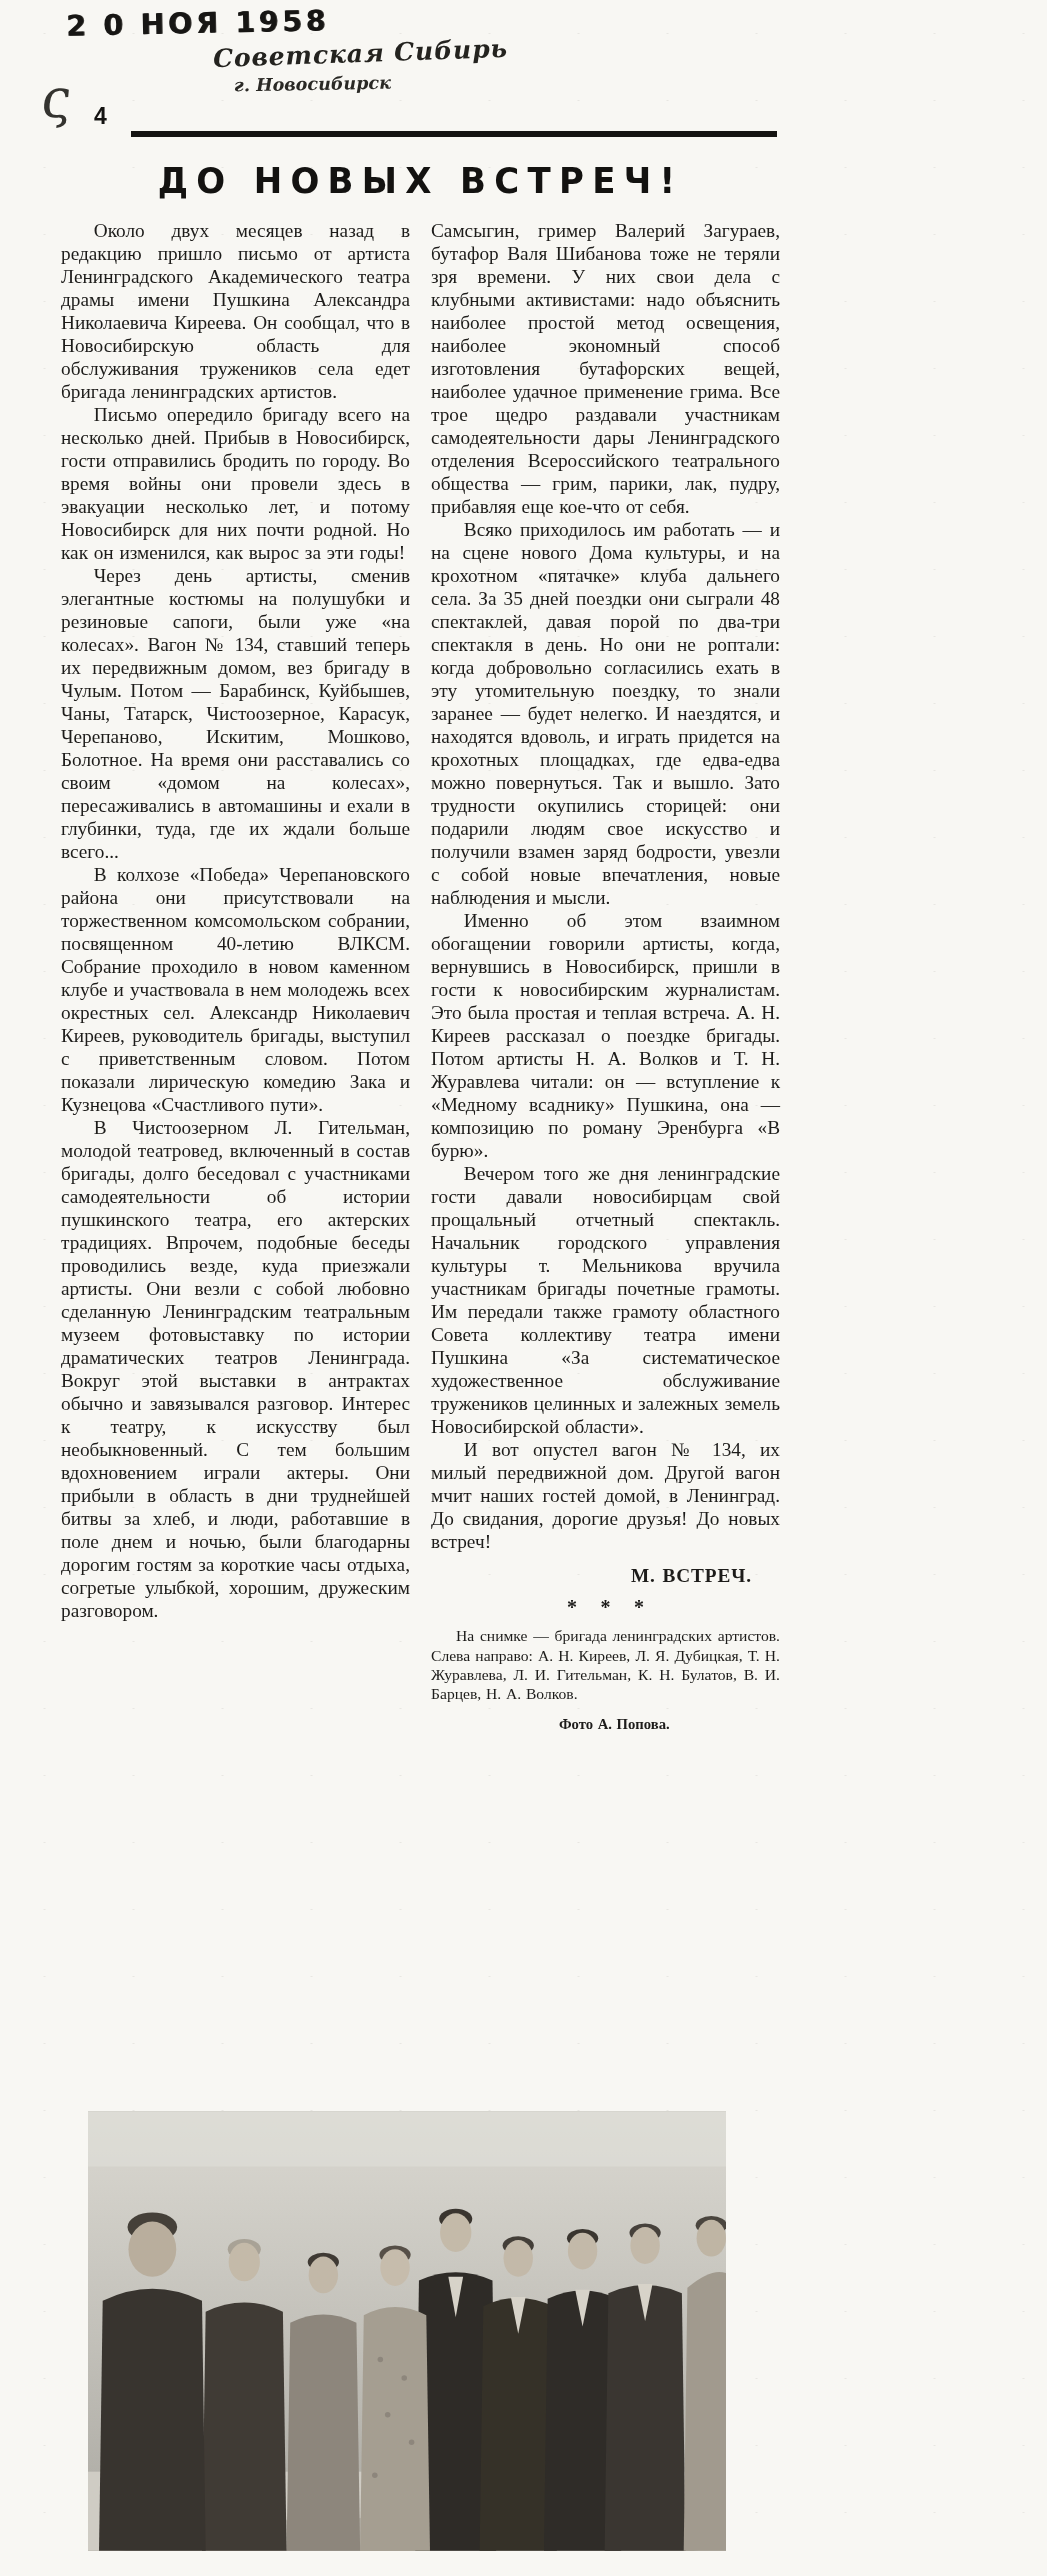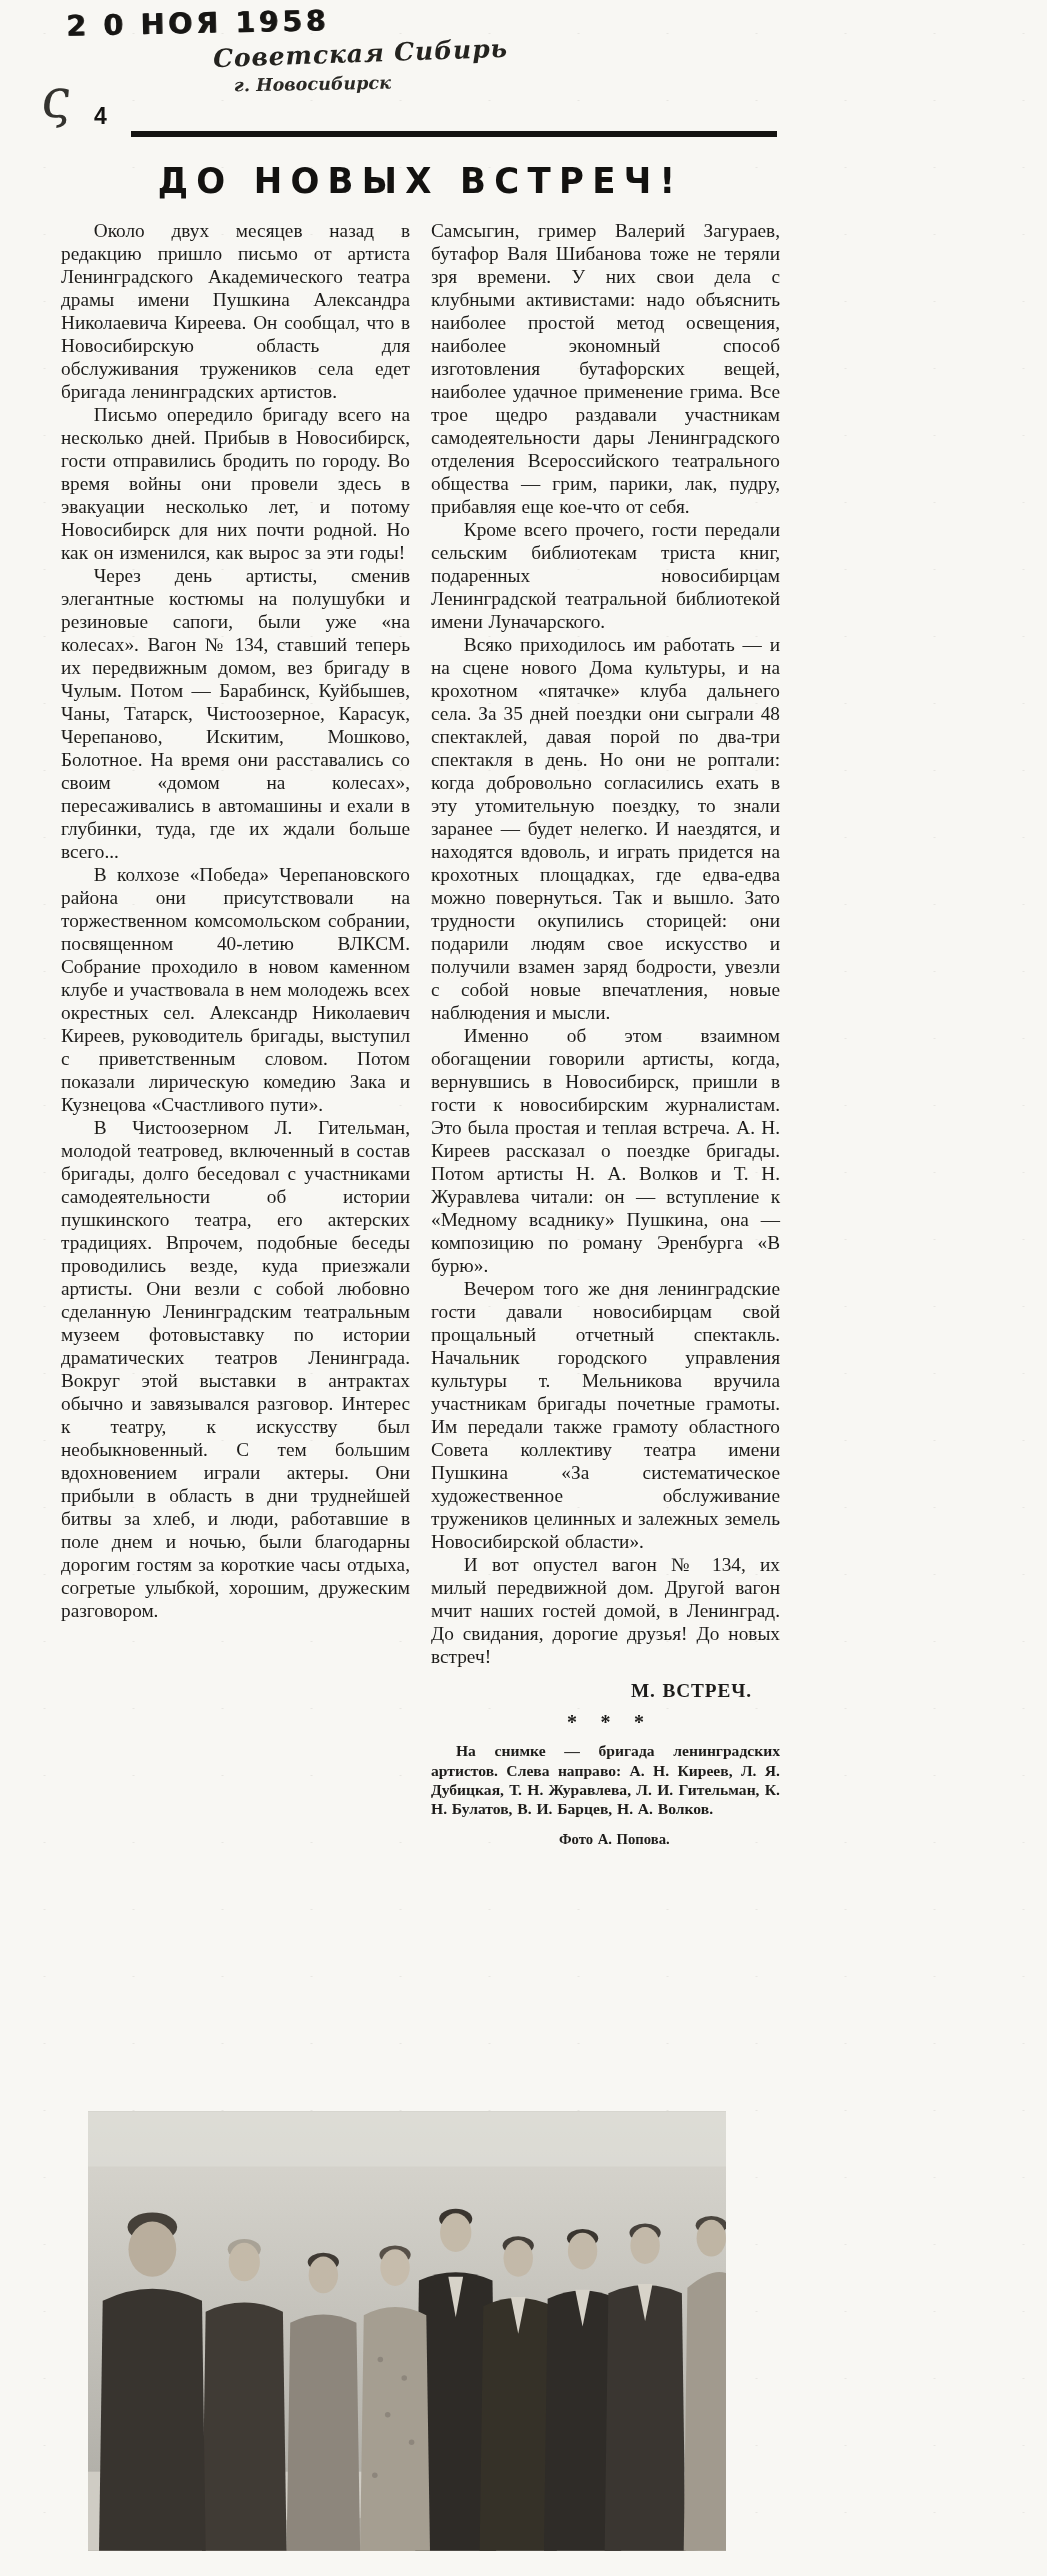--- a/index.html
+++ b/index.html
@@ -71,21 +71,21 @@
   p.sig {
     text-align:right; font-weight:bold; text-indent:0;
     font-size:19.3px; letter-spacing:0.9px;
     margin:11px 28px 0 0;
   }
   .stars {
     text-align:center; font-weight:bold; font-size:20px;
     word-spacing:18.4px; margin:9.2px 0 7.4px 0;
   }
   p.caption {
-    font-weight:bold; font-size:15.6px; line-height:19.3px;
+    font-weight:normal; font-size:15.6px; line-height:19.3px;
     text-align:justify; text-indent:1.6em; margin:0;
   }
   p.credit {
     text-align:center; font-weight:bold; font-size:14.7px;
     margin:9.2px 7.4px 0 0;
   }
   .photo {
     position:absolute; left:88px; top:2111px;
     width:638px; height:440px;
     background:#b7b5ae; overflow:hidden;
@@ -108,21 +108,20 @@
     <div class="cols">
       <div class="col">
         <p>Около двух месяцев назад в редакцию пришло письмо от артиста Ленинградского Академического театра драмы имени Пушкина Александра Николаевича Киреева. Он сообщал, что в Новосибирскую область для обслуживания тружеников села едет бригада ленинградских артистов.</p>
         <p>Письмо опередило бригаду всего на несколько дней. Прибыв в Новосибирск, гости отправились бродить по городу. Во время войны они провели здесь в эвакуации несколько лет, и потому Новосибирск для них почти родной. Но как он изменился, как вырос за эти годы!</p>
         <p>Через день артисты, сменив элегантные костюмы на полушубки и резиновые сапоги, были уже «на колесах». Вагон № 134, ставший теперь их передвижным домом, вез бригаду в Чулым. Потом — Барабинск, Куйбышев, Чаны, Татарск, Чистоозерное, Карасук, Черепаново, Искитим, Мошково, Болотное. На время они расставались со своим «домом на колесах», пересаживались в автомашины и ехали в глубинки, туда, где их ждали больше всего...</p>
         <p>В колхозе «Победа» Черепановского района они присутствовали на торжественном комсомольском собрании, посвященном 40-летию ВЛКСМ. Собрание проходило в новом каменном клубе и участвовала в нем молодежь всех окрестных сел. Александр Николаевич Киреев, руководитель бригады, выступил с приветственным словом. Потом показали лирическую комедию Зака и Кузнецова «Счастливого пути».</p>
         <p>В Чистоозерном Л. Гительман, молодой театровед, включенный в состав бригады, долго беседовал с участниками самодеятельности об истории пушкинского театра, его актерских традициях. Впрочем, подобные беседы проводились везде, куда приезжали артисты. Они везли с собой любовно сделанную Ленинградским театральным музеем фотовыставку по истории драматических театров Ленинграда. Вокруг этой выставки в антрактах обычно и завязывался разговор. Интерес к театру, к искусству был необыкновенный. С тем большим вдохновением играли актеры. Они прибыли в область в дни труднейшей битвы за хлеб, и люди, работавшие в поле днем и ночью, были благодарны дорогим гостям за короткие часы отдыха, согретые улыбкой, хорошим, дружеским разговором.</p>
       </div>
       <div class="col">
         <p class="cont">Самсыгин, гример Валерий Загураев, бутафор Валя Шибанова тоже не теряли зря времени. У них свои дела с клубными активистами: надо объяснить наиболее простой метод освещения, наиболее экономный способ изготовления бутафорских вещей, наиболее удачное применение грима. Все трое щедро раздавали участникам самодеятельности дары Ленинградского отделения Всероссийского театрального общества — грим, парики, лак, пудру, прибавляя еще кое-что от себя.</p>
-        <p>Кроме всего прочего, гости передали сельским библиотекам триста книг, подаренных новосибирцам Ленинградской театральной библиотекой имени Луначарского.</p>
         <p>Всяко приходилось им работать — и на сцене нового Дома культуры, и на крохотном «пятачке» клуба дальнего села. За 35 дней поездки они сыграли 48 спектаклей, давая порой по два-три спектакля в день. Но они не роптали: когда добровольно согласились ехать в эту утомительную поездку, то знали заранее — будет нелегко. И наездятся, и находятся вдоволь, и играть придется на крохотных площадках, где едва-едва можно повернуться. Так и вышло. Зато трудности окупились сторицей: они подарили людям свое искусство и получили взамен заряд бодрости, увезли с собой новые впечатления, новые наблюдения и мысли.</p>
         <p>Именно об этом взаимном обогащении говорили артисты, когда, вернувшись в Новосибирск, пришли в гости к новосибирским журналистам. Это была простая и теплая встреча. А. Н. Киреев рассказал о поездке бригады. Потом артисты Н. А. Волков и Т. Н. Журавлева читали: он — вступление к «Медному всаднику» Пушкина, она — композицию по роману Эренбурга «В бурю».</p>
         <p>Вечером того же дня ленинградские гости давали новосибирцам свой прощальный отчетный спектакль. Начальник городского управления культуры т. Мельникова вручила участникам бригады почетные грамоты. Им передали также грамоту областного Совета коллективу театра имени Пушкина «За систематическое художественное обслуживание тружеников целинных и залежных земель Новосибирской области».</p>
         <p>И вот опустел вагон № 134, их милый передвижной дом. Другой вагон мчит наших гостей домой, в Ленинград. До свидания, дорогие друзья! До новых встреч!</p>
         <p class="sig">М. ВСТРЕЧ.</p>
         <div class="stars">* * *</div>
         <p class="caption">На снимке — бригада ленинградских артистов. Слева направо: А. Н. Киреев, Л. Я. Дубицкая, Т. Н. Журавлева, Л. И. Гительман, К. Н. Булатов, В. И. Барцев, Н. А. Волков.</p>
         <p class="credit">Фото А. Попова.</p>
       </div>
     </div>

